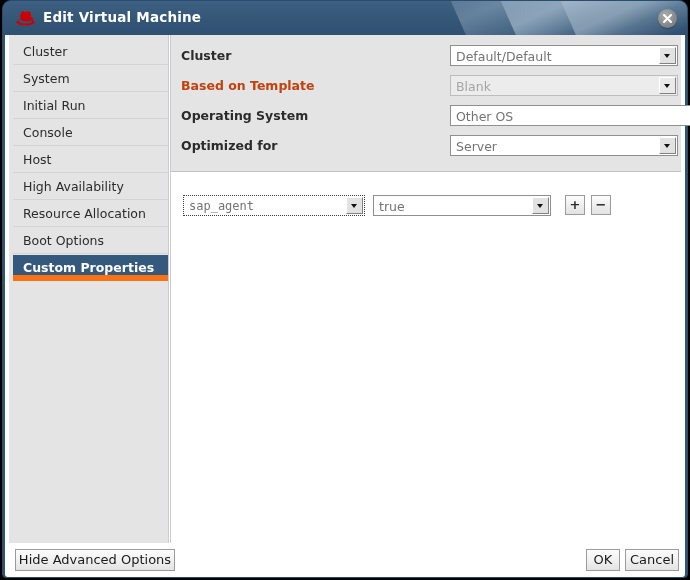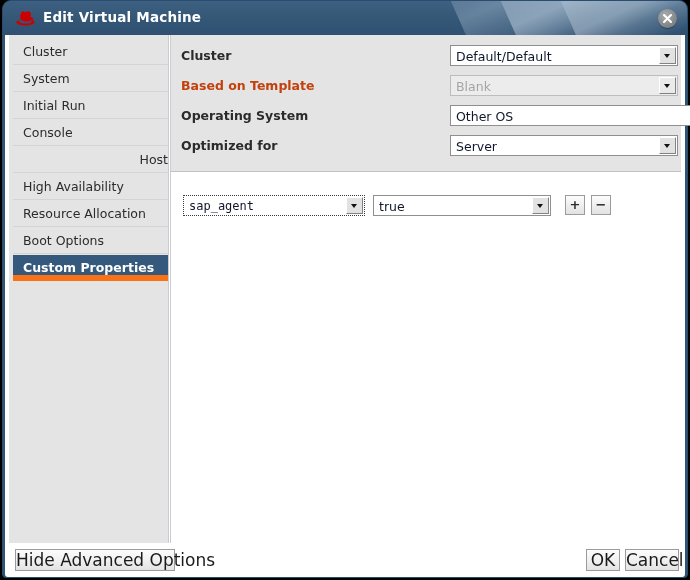--- a/index.html
+++ b/index.html
@@ -160,21 +160,21 @@
     border: 1px solid #8f8f8f;
     box-sizing: border-box;
     cursor: pointer;
   }
   .combo.disabled { background: #ececec; border-color: #bdbdbd; }
   .combo.focus { border: 1px dotted #3a3a3a; }
   .combo-text {
     position: absolute;
     left: 5px; top: 3px;
     font-size: 12.5px;
-    color: #0f172a;
+    color: #737373;
     white-space: nowrap;
     overflow: hidden;
   }
   .combo.disabled .combo-text { color: #a5a5a5; }
   .combo-text.mono { font-family: "DejaVu Sans Mono", monospace; font-size: 12px; top: 3px; text-align: center; }
   .combo-arrow {
     position: absolute;
     right: 1px; top: 1px;
     width: 17px; height: 17px;
     background: #e2e2e2;
@@ -226,21 +226,21 @@
     height: 34px;
     background: #ffffff;
     border-radius: 0 0 3px 3px;
   }
   .btn {
     position: absolute;
     height: 22px;
     background: linear-gradient(to bottom, #fcfcfc 0%, #f0f0f0 55%, #e3e3e3 100%);
     border: 1px solid #9b9b9b;
     box-sizing: border-box;
-    font-size: 17px;
+    font-size: 13px;
     color: #1a1a1a;
     text-align: center;
     line-height: 20px;
     white-space: nowrap;
     cursor: pointer;
   }
 </style>
 </head>
 <body>
 
@@ -267,21 +267,21 @@
     </div>
   </div>
 
   <div id="body-area">
 
     <div id="sidebar">
         <div class="side-item" style="top: 4px;">Cluster</div>
         <div class="side-item" style="top: 31px;">System</div>
         <div class="side-item" style="top: 58px;">Initial Run</div>
         <div class="side-item" style="top: 85px;">Console</div>
-        <div class="side-item" style="top: 112px; text-align: right;">Host</div>
+        <div class="side-item" style="top: 112px;">Host</div>
         <div class="side-item" style="top: 139px;">High Availability</div>
         <div class="side-item" style="top: 166px;">Resource Allocation</div>
         <div class="side-item" style="top: 193px;">Boot Options</div>
         <div class="side-item selected" style="top: 220px;">Custom Properties</div>
       </div>
 
     <div id="content">
       <div id="top-panel">
           <div class="field-row" style="top: 8px;">
             <div class="field-label">Cluster</div>

